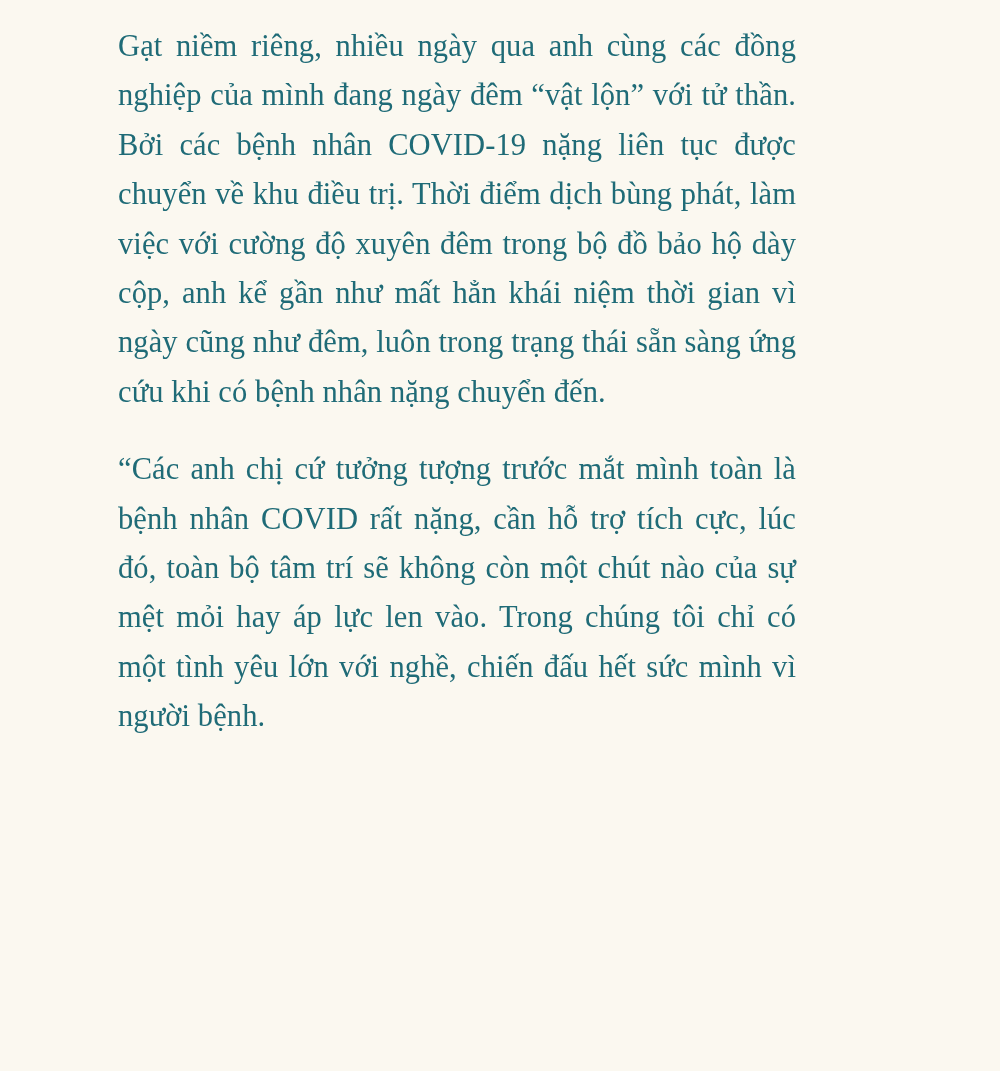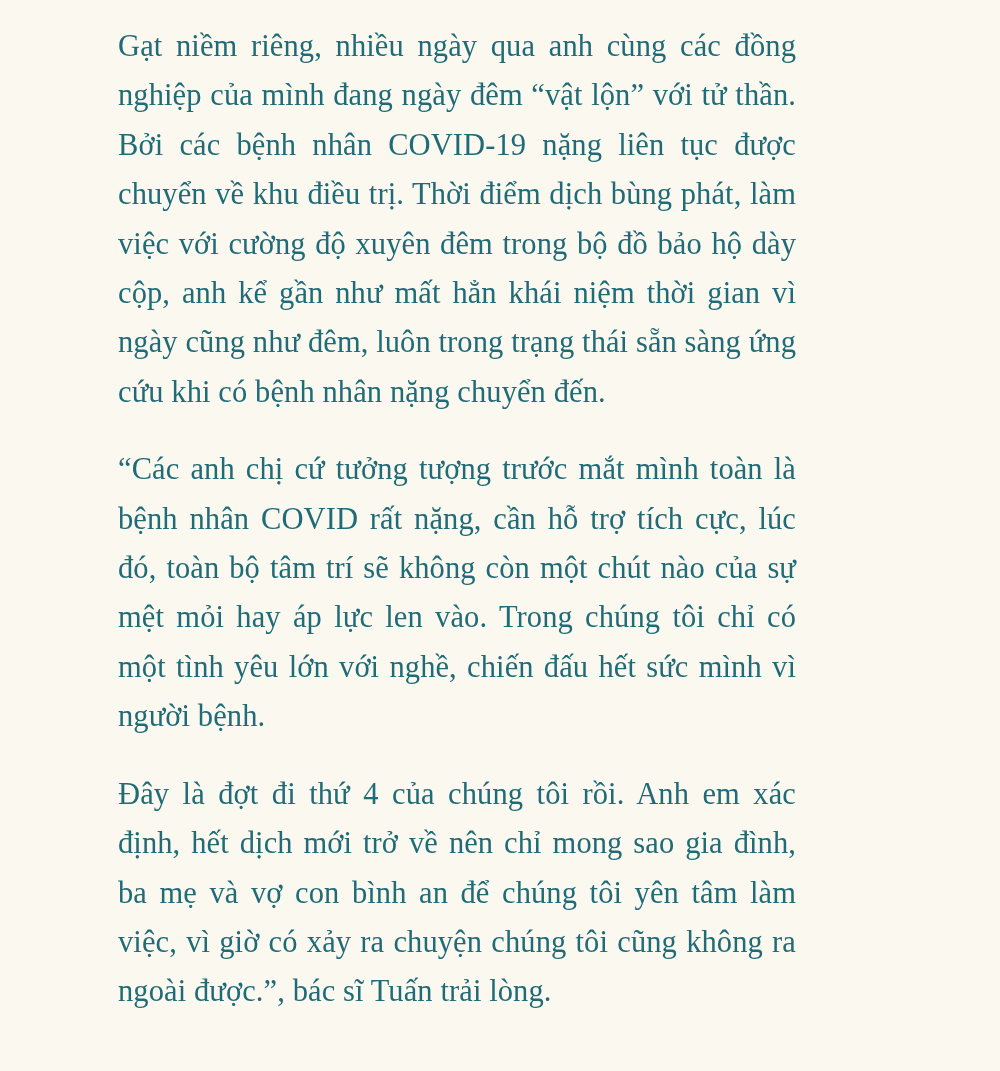--- a/index.html
+++ b/index.html
@@ -30,14 +30,13 @@
   .para:last-child {
     margin-bottom: 0;
   }
 </style>
 </head>
 <body>
 
 <div class="article">
   <p class="para">Gạt niềm riêng, nhiều ngày qua anh cùng các đồng nghiệp của mình đang ngày đêm “vật lộn” với tử thần. Bởi các bệnh nhân COVID-19 nặng liên tục được chuyển về khu điều trị. Thời điểm dịch bùng phát, làm việc với cường độ xuyên đêm trong bộ đồ bảo hộ dày cộp, anh kể gần như mất hẳn khái niệm thời gian vì ngày cũng như đêm, luôn trong trạng thái sẵn sàng ứng cứu khi có bệnh nhân nặng chuyển đến.</p>
   <p class="para">“Các anh chị cứ tưởng tượng trước mắt mình toàn là bệnh nhân COVID rất nặng, cần hỗ trợ tích cực, lúc đó, toàn bộ tâm trí sẽ không còn một chút nào của sự mệt mỏi hay áp lực len vào. Trong chúng tôi chỉ có một tình yêu lớn với nghề, chiến đấu hết sức mình vì người bệnh.</p>
-  <p class="para">Đây là đợt đi thứ 4 của chúng tôi rồi. Anh em xác định, hết dịch mới trở về nên chỉ mong sao gia đình, ba mẹ và vợ con bình an để chúng tôi yên tâm làm việc, vì giờ có xảy ra chuyện chúng tôi cũng không ra ngoài được.”, bác sĩ Tuấn trải lòng.</p>
 </div>
 
 </body></html>

